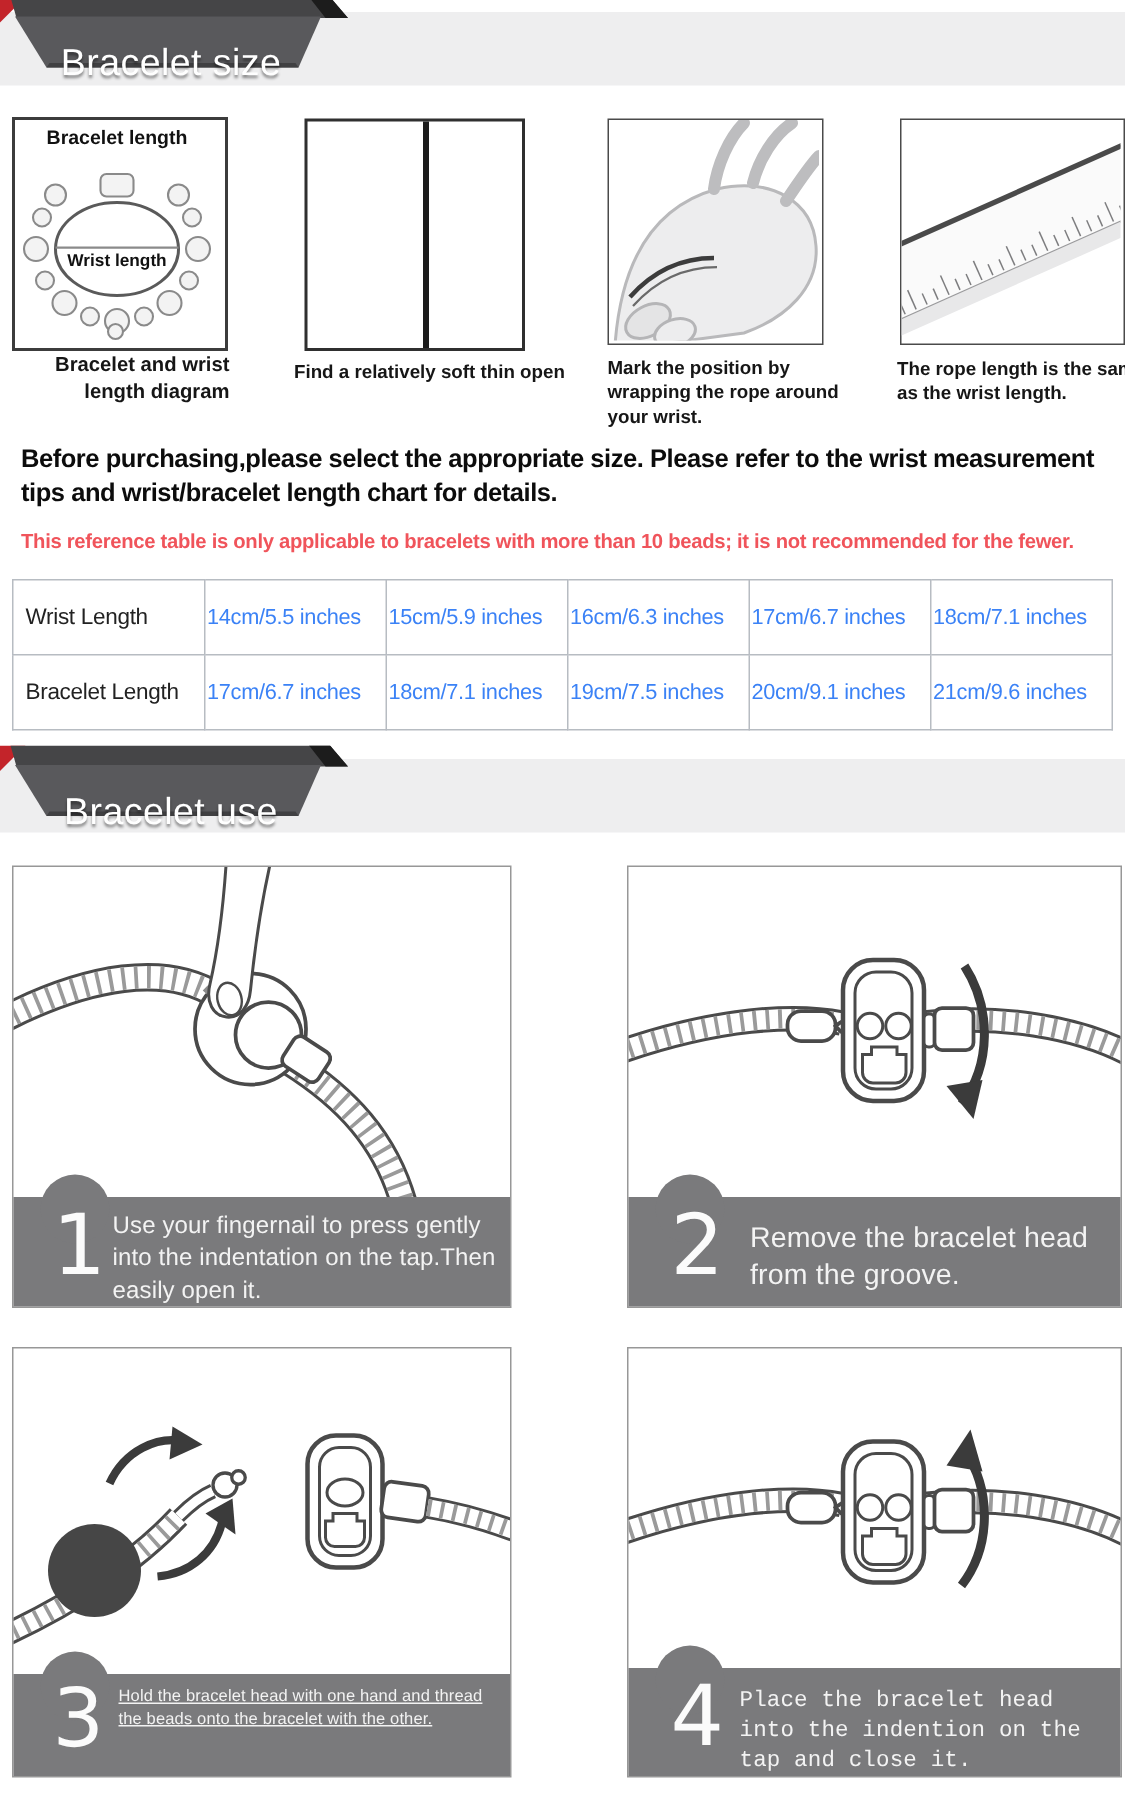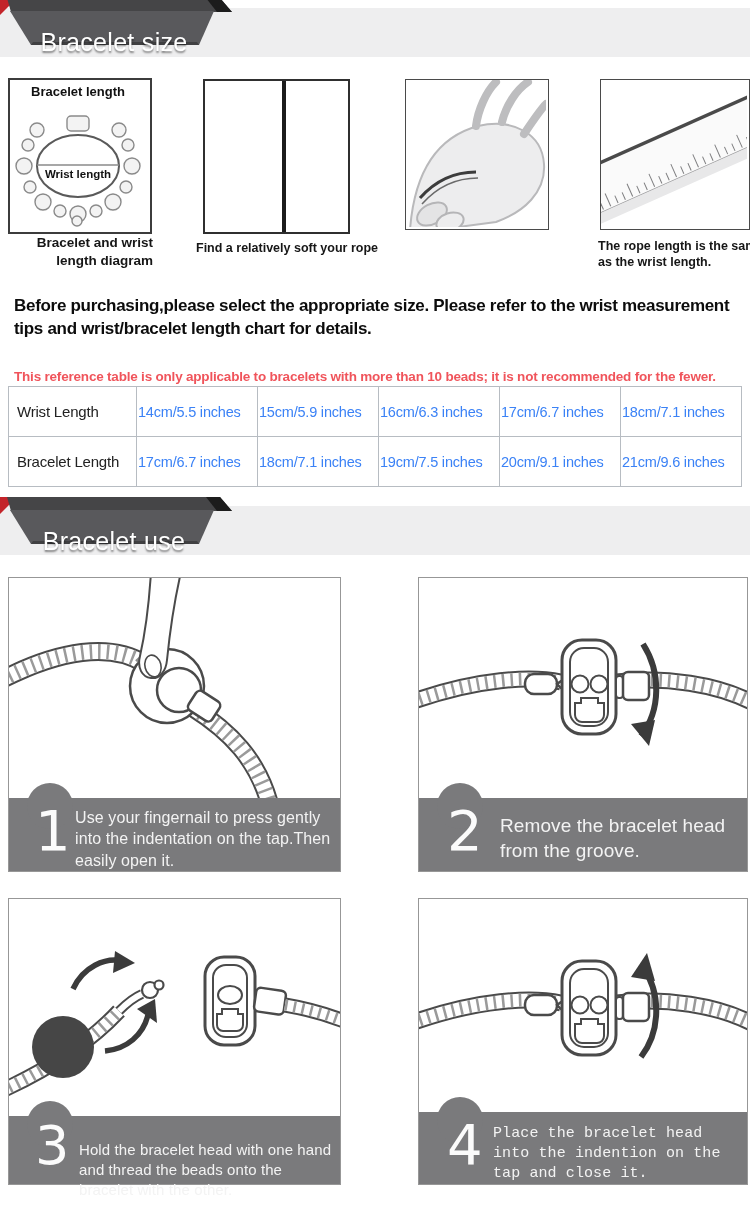--- a/index.html
+++ b/index.html
@@ -12,21 +12,21 @@
   .ribbon-label{position:absolute;left:28px;top:14px;width:172px;text-align:center;
     font-size:25px;font-weight:normal;color:#fff;letter-spacing:.3px;
     text-shadow:0 2px 2px rgba(0,0,0,.45);margin-top:16px;}
   
   .figbox{position:absolute;background:#fff;}
   .figcap{position:absolute;font-weight:bold;color:#161616;line-height:1.3;}
   
   .intro{position:absolute;left:14px;top:294px;width:724px;font-size:17px;font-weight:bold;
     letter-spacing:-0.3px;line-height:1.38;color:#0c0c0c;}
   .note{position:absolute;left:14px;top:353px;width:730px;font-size:13.5px;font-weight:bold;
-    letter-spacing:-0.2px;color:#f0545b;margin-top:16px;}
+    letter-spacing:-0.2px;color:#f0545b;}
   
   table.size{position:absolute;left:8px;top:386px;width:734px;height:101px;border-collapse:collapse;}
   table.size td{border:1px solid #b7bcc2;font-size:14.5px;color:#3b82f6;text-align:left;
     letter-spacing:-0.2px;}
   table.size td.rowlabel{width:118px;text-align:left;padding-left:8px;color:#222;font-size:15px;}
   
   .panel{position:absolute;background:#fff;border:1px solid #979797;box-sizing:border-box;}
   .stepbar{position:absolute;left:0;bottom:0;width:100%;background:#7a7a7c;}
   .bump{position:absolute;left:18px;top:-15px;width:46px;height:46px;border-radius:50%;background:#7a7a7c;}
   .stepnum{position:absolute;color:#fbfbfb;font-weight:normal;font-family:"DejaVu Sans",sans-serif;}
@@ -74,32 +74,33 @@
       <line x1="27" y1="85" x2="109" y2="85" stroke="#8a8a8a" stroke-width="1.5"></line>
     </svg>
     <div class="abs" style="left:0;top:4px;width:136px;text-align:center;font-size:13px;font-weight:bold;">Bracelet length</div>
     <div class="abs" style="left:0;top:88px;width:136px;text-align:center;font-size:11.5px;font-weight:bold;">Wrist length</div>
   </div>
   <div class="figcap" style="left:3px;top:234px;width:150px;text-align:right;font-size:13.5px;">Bracelet and wrist length diagram</div>
 
   <div class="figbox" style="left:203px;top:79px;width:143px;height:151px;border:2px solid #2f2f2f;">
     <div class="rope-line"></div>
   </div>
-  <div class="figcap" style="left:196px;top:240px;white-space:nowrap;font-size:12.5px;">Find a relatively soft your rope</div>
+  <div class="figcap" style="left:196px;top:240px;white-space:nowrap;font-size:12.5px;">Find a relatively soft thin open</div>
 
   <div class="figbox" style="left:405px;top:79px;width:142px;height:149px;border:1px solid #4a4a4a;">
     <svg width="140" height="147" viewBox="0 0 140 147">
       <path d="M4,150 C8,96 28,58 72,46 C108,38 136,54 138,84 C140,112 118,132 90,142 L30,150 Z" fill="#ededee" stroke="#b9b9bb" stroke-width="2"></path>
       <path d="M70,46 C72,30 80,12 90,2 M96,42 C100,26 110,10 122,2 M118,54 C126,42 134,30 140,24" fill="none" stroke="#bdbdbf" stroke-width="8" stroke-linecap="round"></path>
       <path d="M14,118 C30,100 48,92 70,92" fill="none" stroke="#3c3c3c" stroke-width="3"></path>
       <path d="M16,124 C32,106 50,98 72,98" fill="none" stroke="#6a6a6a" stroke-width="1.5"></path>
       <ellipse cx="26" cy="134" rx="16" ry="10" fill="#e4e4e5" stroke="#b5b5b7" stroke-width="2" transform="rotate(-28 26 134)"></ellipse>
       <ellipse cx="44" cy="142" rx="14" ry="9" fill="#ededee" stroke="#b5b5b7" stroke-width="2" transform="rotate(-18 44 142)"></ellipse>
     </svg>
   </div>
+  <div class="figcap" style="left:405px;top:237px;width:170px;font-size:12.5px;">Mark the position by wrapping the rope around your wrist.</div>
 
   <div class="figbox" style="left:600px;top:79px;width:148px;height:149px;border:1px solid #4a4a4a;overflow:hidden;">
     <svg width="146" height="147" viewBox="0 0 146 147">
       <g transform="rotate(-24 73 74)">
         <rect x="-40" y="52" width="240" height="46" fill="#fafafa" stroke="#9b9b9d" stroke-width="1.5"></rect>
         <line x1="-40" y1="52" x2="200" y2="52" stroke="#4a4a4a" stroke-width="3.5"></line>
         <g stroke="#7d7d7f" stroke-width="1">
           <line x1="-30" y1="82" x2="-30" y2="96"></line>
             <line x1="-22" y1="88" x2="-22" y2="96"></line>
           <line x1="-14" y1="88" x2="-14" y2="96"></line>
@@ -242,21 +243,21 @@
       <g transform="rotate(8 260 102)">
         <rect x="246" y="90" width="30" height="24" rx="5" fill="#ffffff" stroke="#4a4a4a" stroke-width="2.5"></rect>
       </g>
       <path d="M276,106 C300,110 320,116 340,124" fill="none" stroke="#4a4a4a" stroke-width="15"></path>
       <path d="M276,106 C300,110 320,116 340,124" fill="none" stroke="#ffffff" stroke-width="11"></path>
       <path d="M276,106 C300,110 320,116 340,124" fill="none" stroke="#9a9a9a" stroke-width="11" stroke-dasharray="2.5 6"></path>
     </svg>
     <div class="stepbar" style="height:68px;">
       <div class="bump"></div>
       <div class="stepnum" style="left:26px;top:-2px;font-size:54px;">3</div>
-      <div class="steptext" style="left:70px;top:24px;width:256px;font-size:15px;">Hold the bracelet head with one hand and thread the beads onto the bracelet with the other.</div>
+      <div class="steptext" style="left:70px;top:8px;width:256px;font-size:11px;text-decoration:underline;">Hold the bracelet head with one hand and thread the beads onto the bracelet with the other.</div>
     </div>
   </div>
 
   <div class="panel" style="left:418px;top:898px;width:330px;height:287px;">
     <svg width="328" height="218" viewBox="0 0 328 218">
       <path d="M-8,124 C60,100 112,98 142,104" fill="none" stroke="#4a4a4a" stroke-width="17"></path>
       <path d="M-8,124 C60,100 112,98 142,104" fill="none" stroke="#ffffff" stroke-width="13"></path>
       <path d="M-8,124 C60,100 112,98 142,104" fill="none" stroke="#9a9a9a" stroke-width="13" stroke-dasharray="2.5 6"></path>
       <path d="M198,104 C244,98 300,106 336,126" fill="none" stroke="#4a4a4a" stroke-width="17"></path>
       <path d="M198,104 C244,98 300,106 336,126" fill="none" stroke="#ffffff" stroke-width="13"></path>

